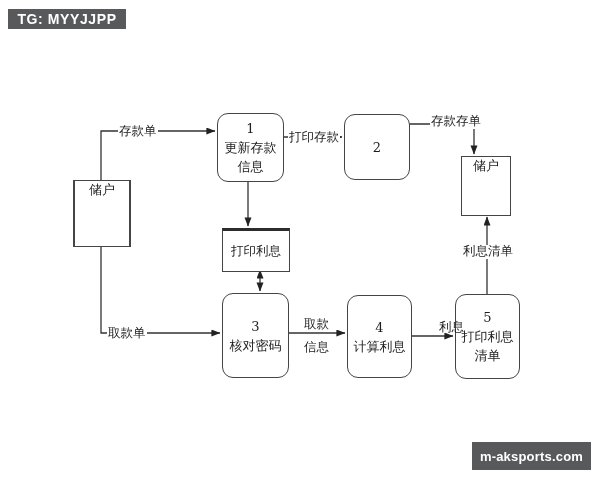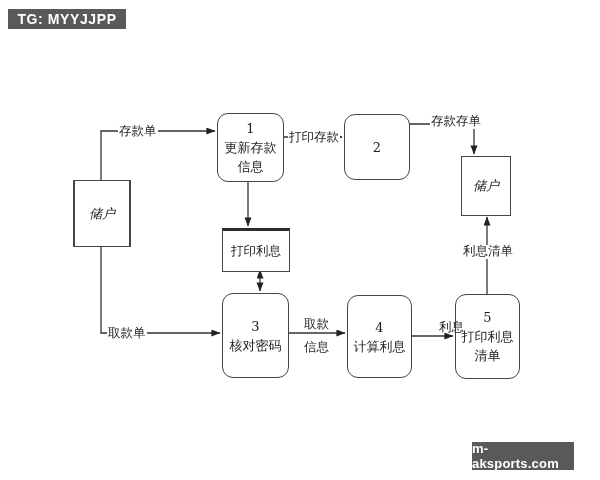--- a/index.html
+++ b/index.html
@@ -16,25 +16,25 @@
   }
   #flows{position:absolute;left:0;top:0;width:600px;height:480px;}
 
   .badge{
     position:absolute;display:flex;align-items:center;justify-content:center;
     background:var(--badge_bg);color:#fff;
     font-family:"Liberation Sans","DejaVu Sans",sans-serif;font-weight:bold;
     letter-spacing:.6px;
   }
   #tg-badge{left:8px;top:9px;width:118px;height:20px;font-size:14px;}
-  #wm-badge{left:472px;top:442px;width:102px;height:28px;font-size:13px;letter-spacing:.2px;}
+  #wm-badge{left:472px;top:442px;width:119px;height:28px;font-size:13px;letter-spacing:.2px;}
 
   .entity{
-    position:absolute;display:flex;align-items:center;justify-content:center;
-    border:1.5px solid var(--border);background:var(--paper);font-size:13px;font-style:italic;
+    position:absolute;display:flex;justify-content:center;
+    border:1.5px solid var(--border);background:var(--paper);font-size:13px;
   }
   #entity-left{left:73px;top:180px;width:54px;height:65px;border-left-width:2px;border-right-width:2px;}
   #entity-right{left:461px;top:156px;width:48px;height:58px;}
 
   .process{
     position:absolute;display:flex;flex-direction:column;align-items:center;justify-content:center;
     border:1.5px solid var(--border);border-radius:11px;background:var(--paper);
     font-size:13px;line-height:19px;text-align:center;
   }
   .process .plabel{white-space:pre-line;}

